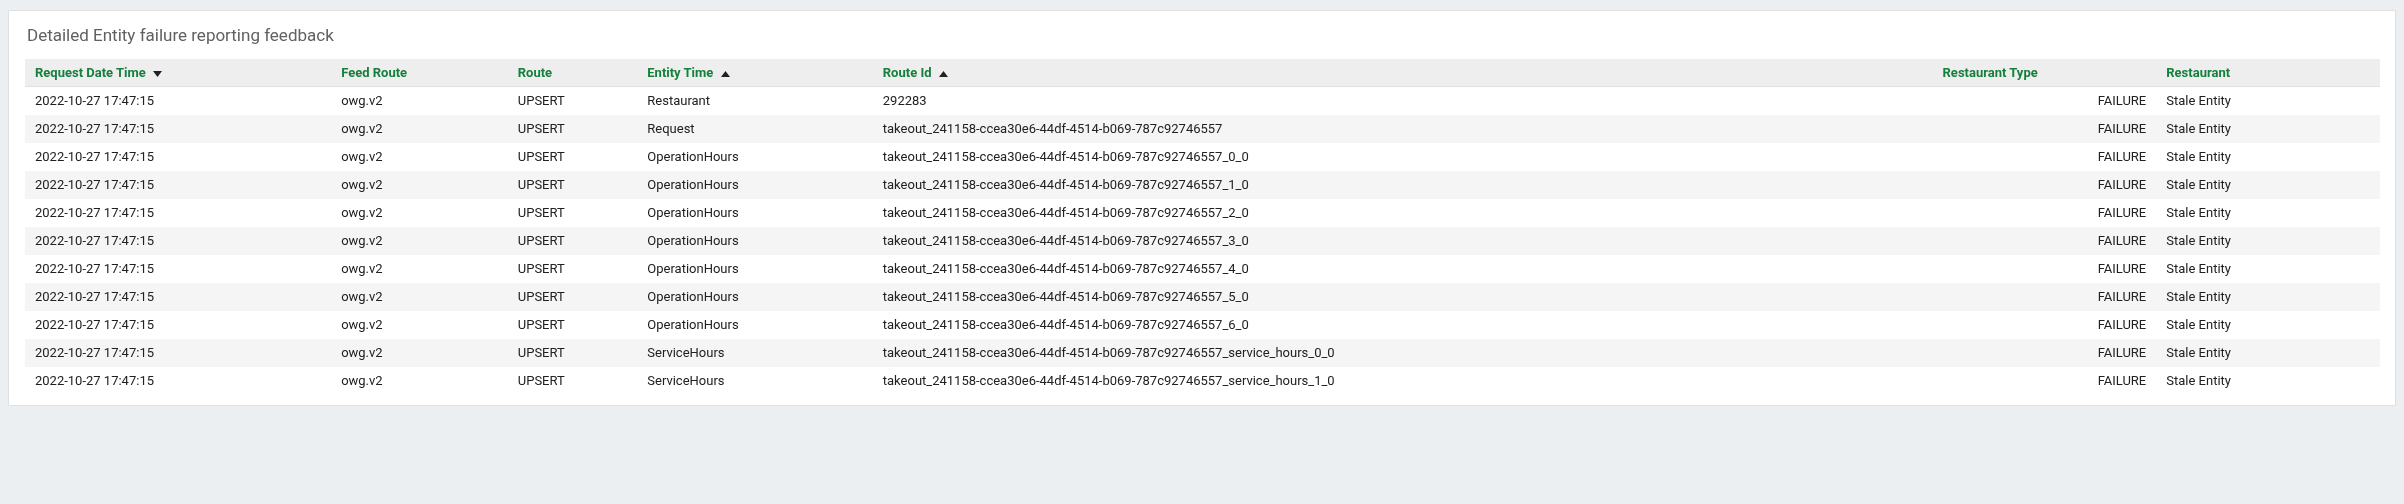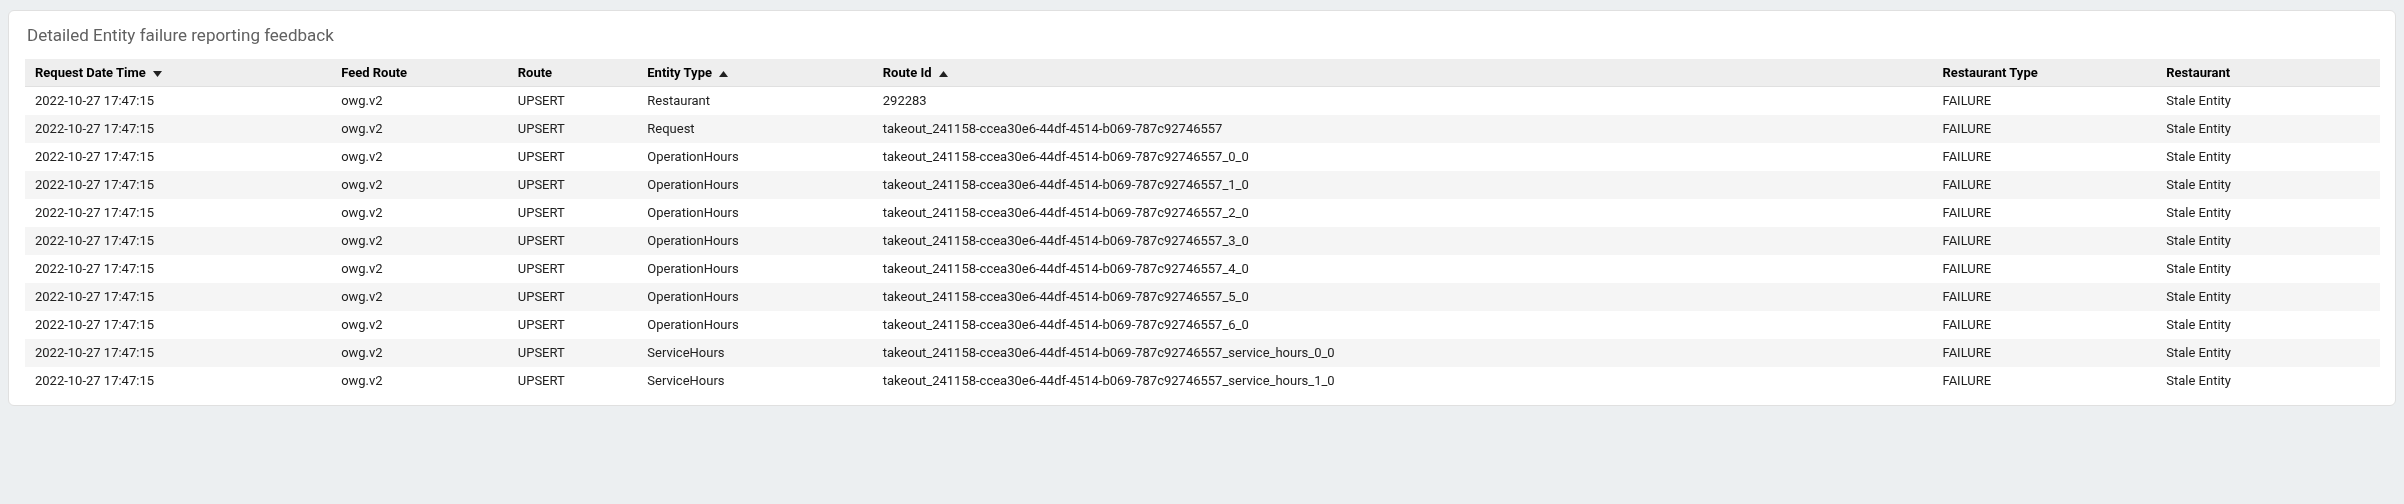--- a/index.html
+++ b/index.html
@@ -9,38 +9,38 @@
     font-family: Roboto, "Helvetica Neue", Arial, sans-serif;
     font-size: 13px;
     color: #212121;
   }
   .page {
     padding: 10px 8px;
   }
   .card {
     background: #ffffff;
     border: 1px solid #e0e0e0;
-    border-radius: 6px;
+    border-radius: 1px;
     padding: 14px 15px 10px 16px;
     box-shadow: 0 0 0 rgba(0,0,0,0);
   }
   .card-title {
     font-size: 17px;
     font-weight: 400;
     color: #616161;
     margin: 0 0 14px 2px;
   }
   table.data-table {
     width: 100%;
     border-collapse: collapse;
     table-layout: fixed;
   }
   table.data-table thead th {
     background: #eeeeee;
-    color: #000000;
+    color: #15803d;
     font-weight: 700;
     text-align: left;
     font-size: 13px;
     padding: 6px 10px;
     border-bottom: 1px solid #e0e0e0;
     white-space: nowrap;
     overflow: hidden;
     text-overflow: ellipsis;
     user-select: none;
     margin-top: 48px;
@@ -57,20 +57,21 @@
   }
   table.data-table tbody tr:nth-child(even) {
     background: #f5f5f5;
   }
   table.data-table tbody tr:nth-child(odd) {
     background: #ffffff;
   }
   td.failure {
     color: #c5221f;
     font-weight: 400;
+    text-align: right;
   }
   .sort-indicator {
     display: inline-block;
     vertical-align: middle;
     margin-left: 4px;
   }
   .sort-indicator svg {
     display: block;
   }
   
@@ -111,21 +112,21 @@
                 </svg>
             </span>
           </th>
           <th>
             <span>Feed Route</span>
           </th>
           <th>
             <span>Route</span>
           </th>
           <th class="sortable">
-            <span>Entity Type</span>
+            <span>Entity Time</span>
             <span class="sort-indicator">
               <svg width="9" height="6" viewBox="0 0 9 6">
                   <path d="M0 6 L9 6 L4.5 0 Z" fill="#212121"></path>
                 </svg>
             </span>
           </th>
           <th class="sortable">
             <span>Route Id</span>
             <span class="sort-indicator">
               <svg width="9" height="6" viewBox="0 0 9 6">

